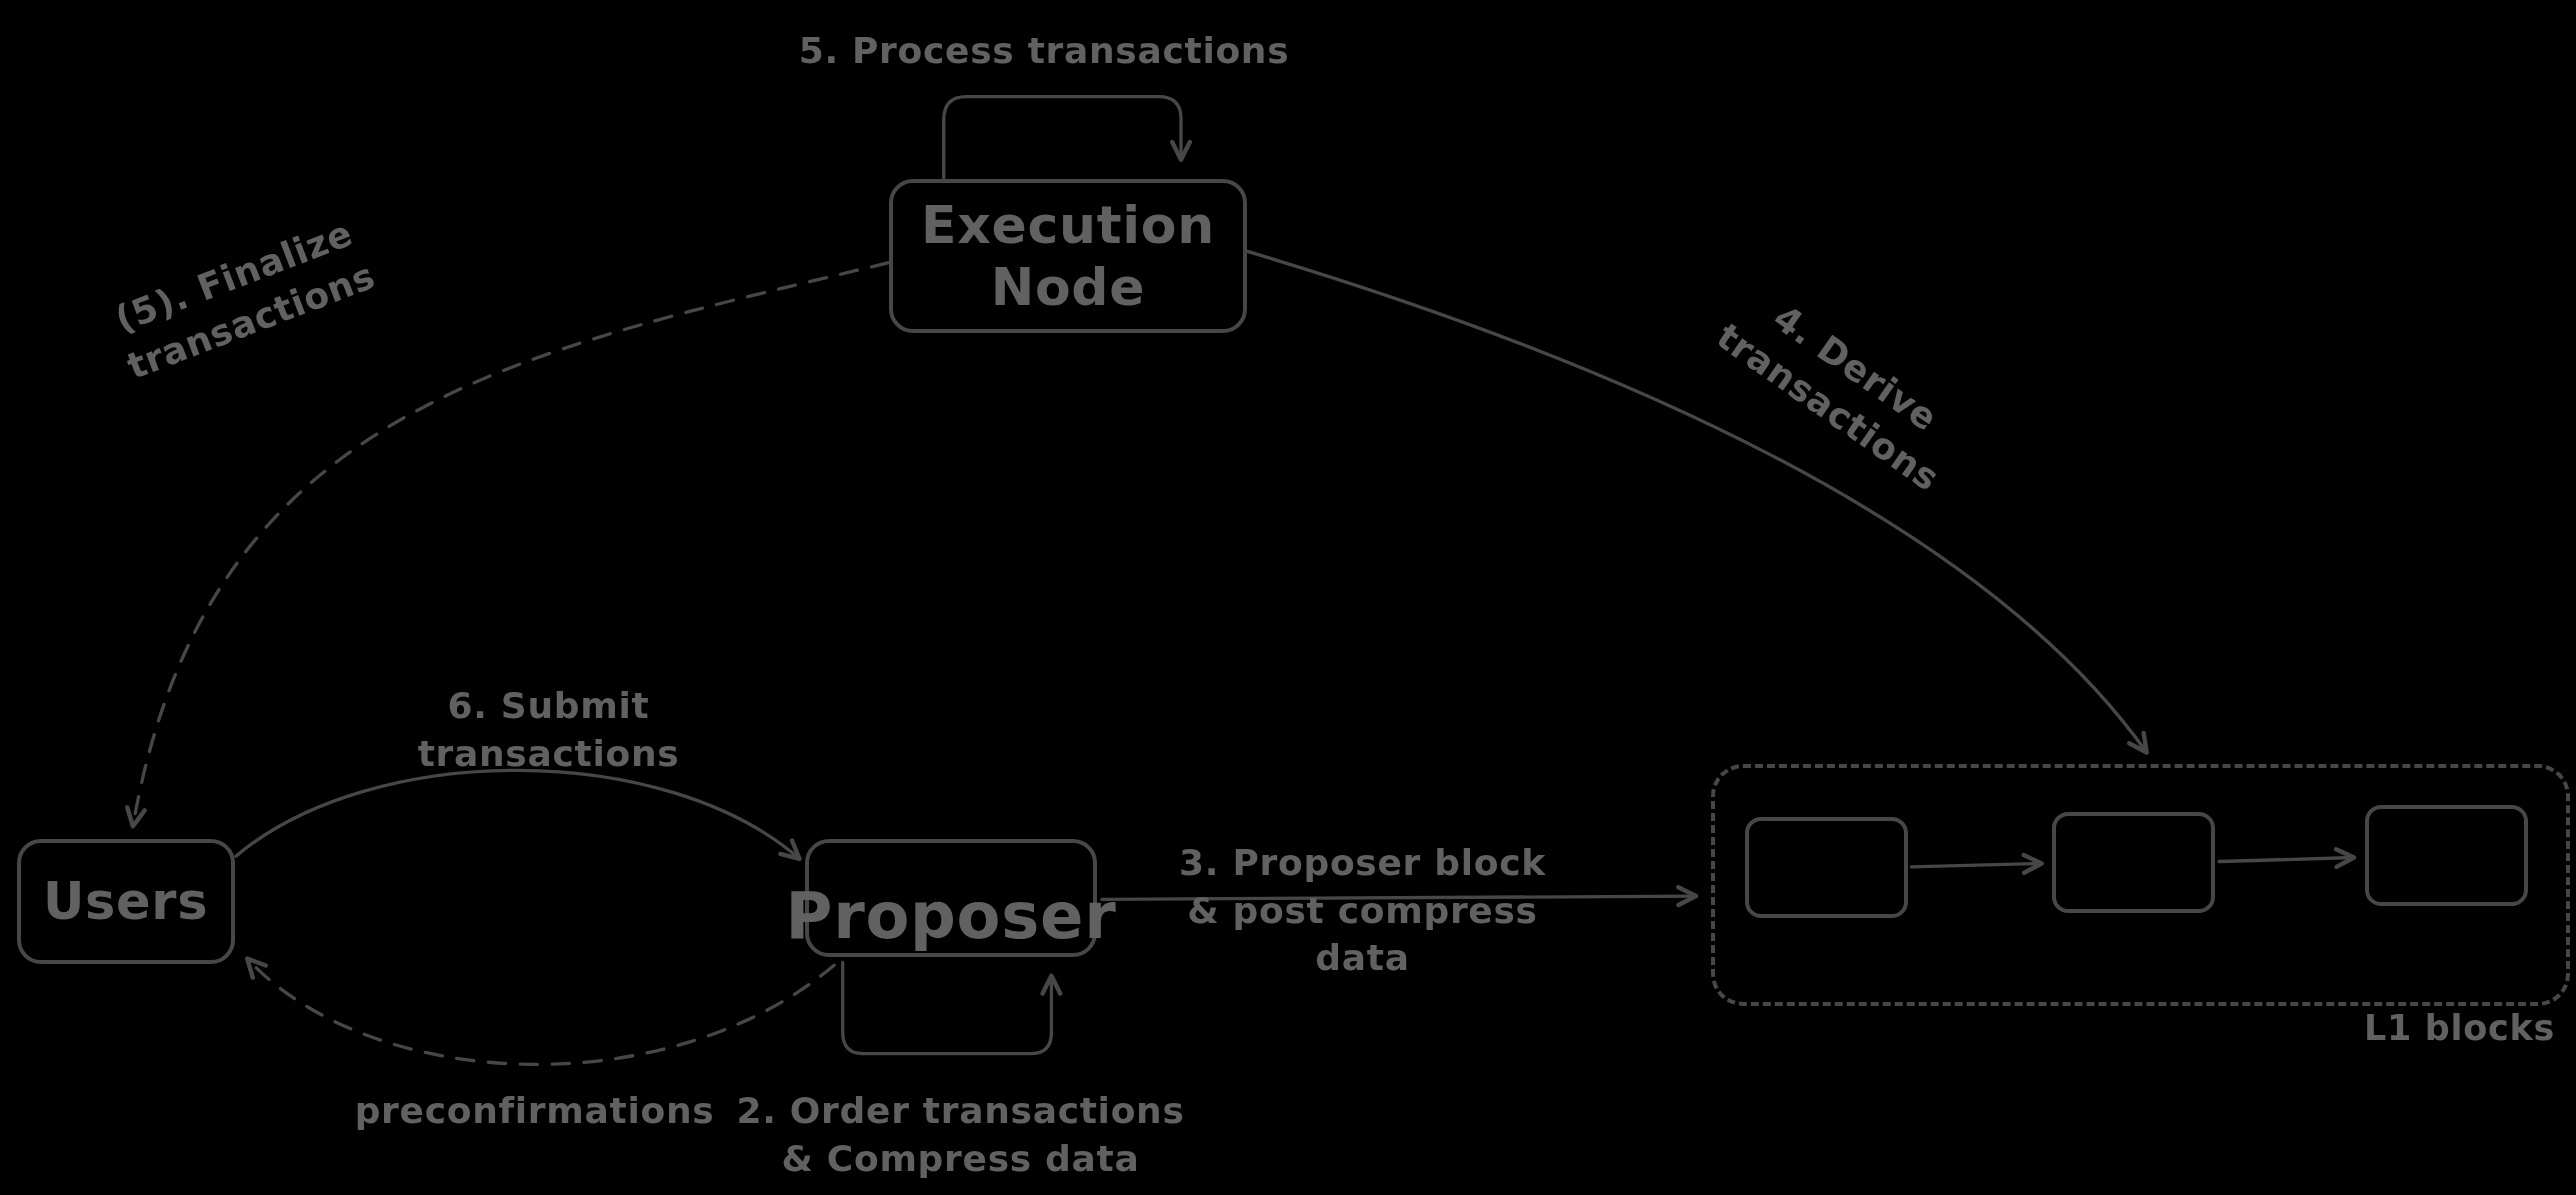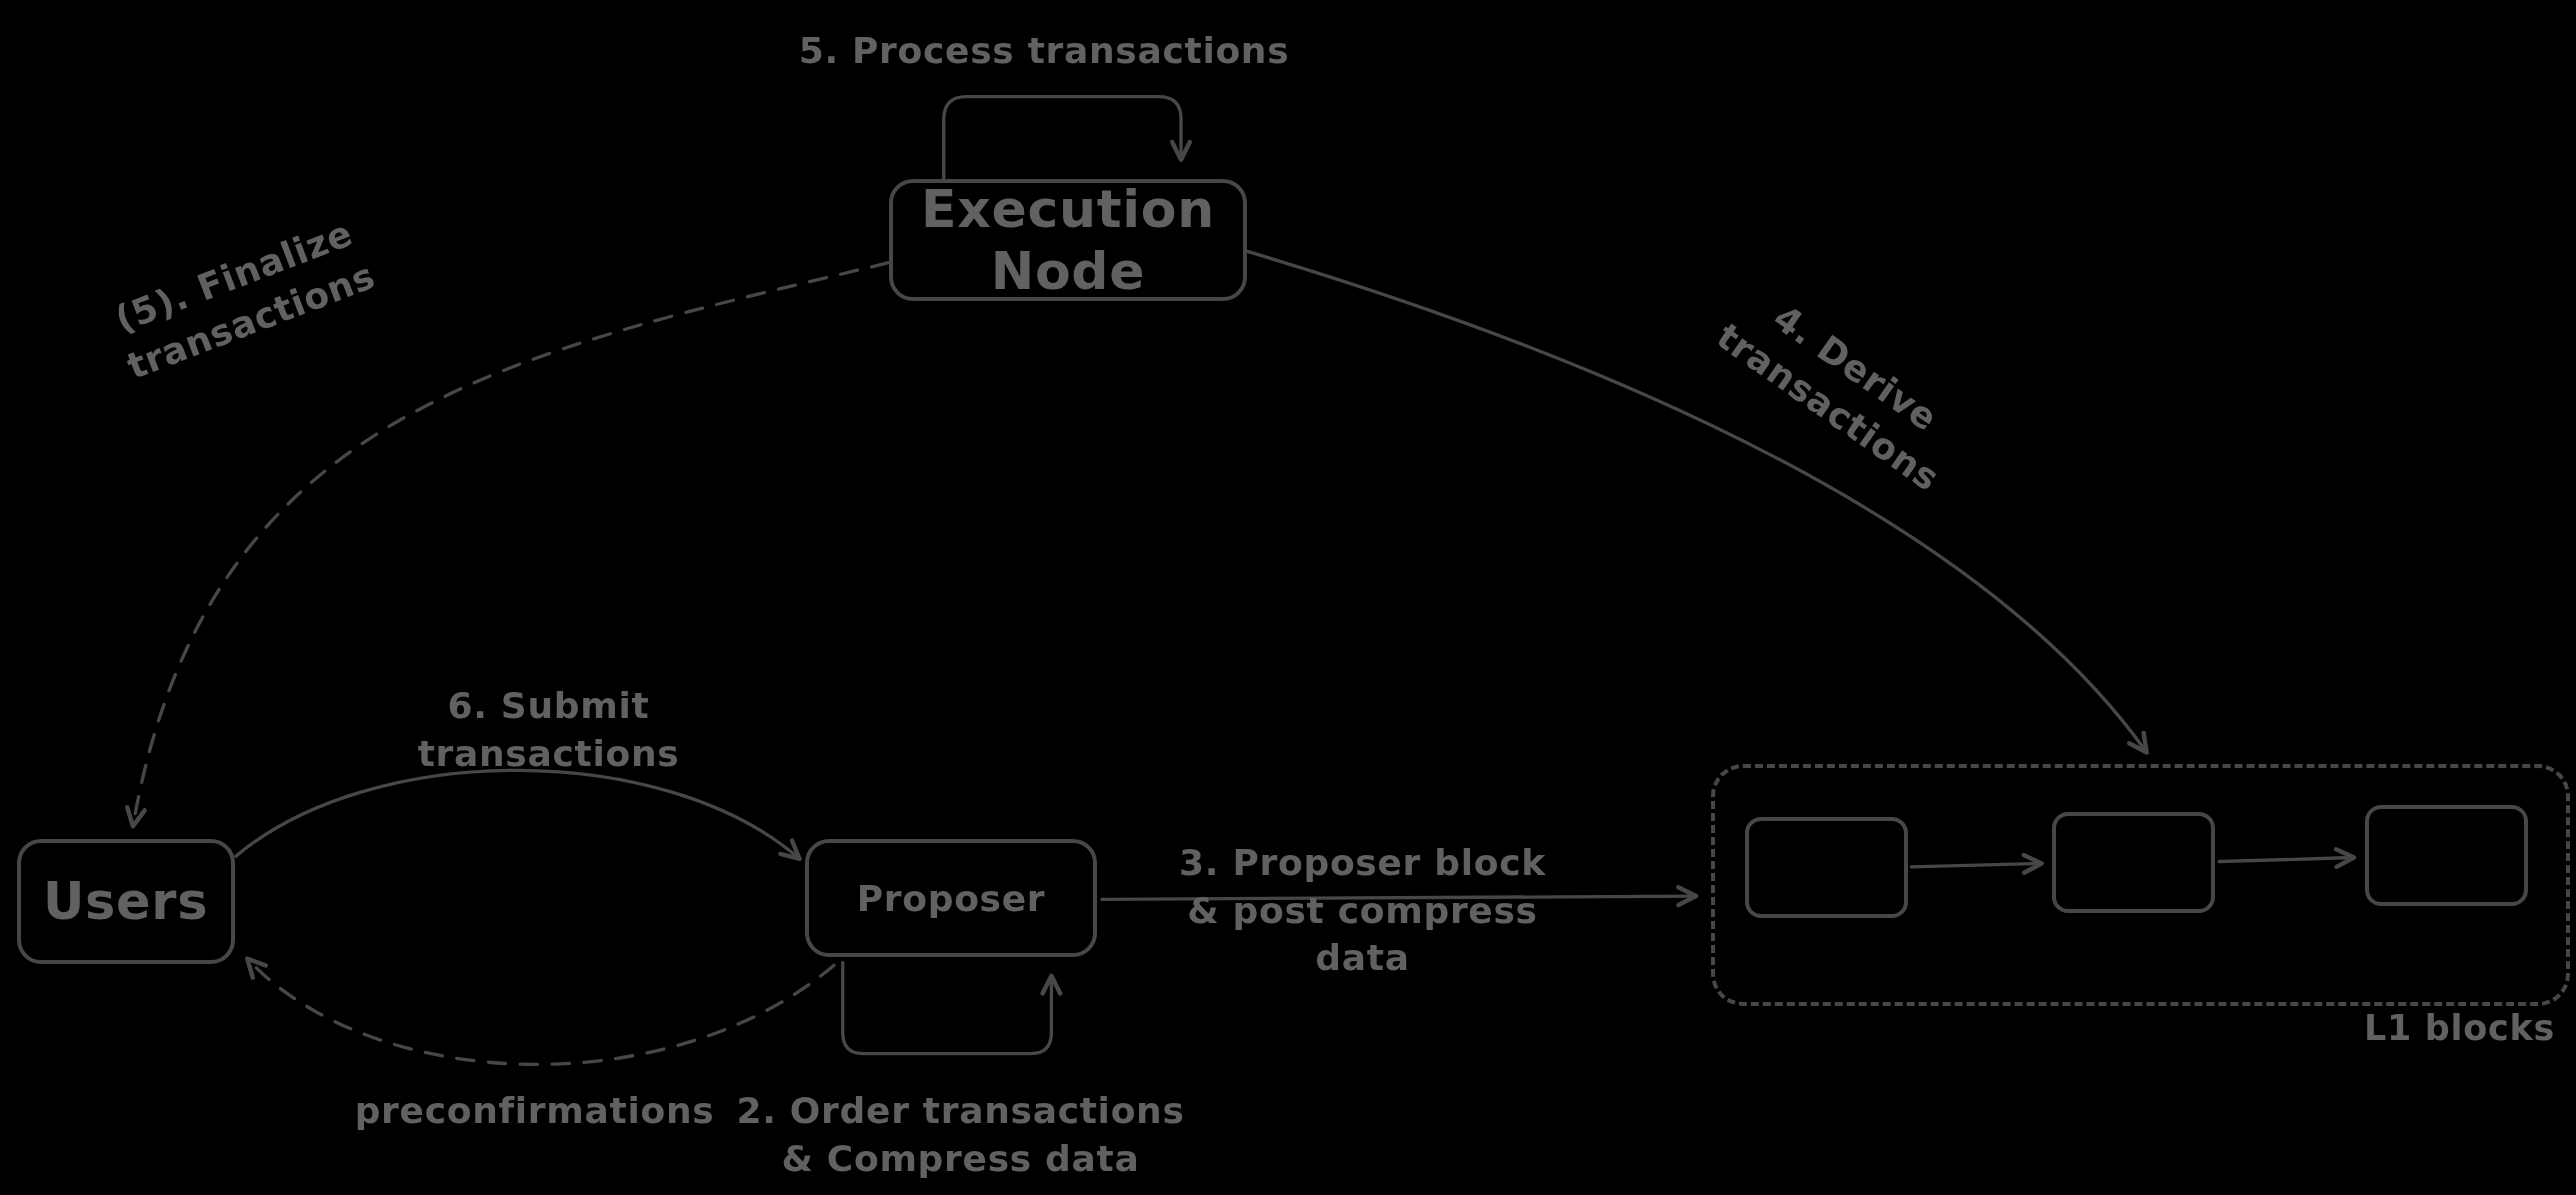--- a/index.html
+++ b/index.html
@@ -49,23 +49,23 @@
     background: var(--bg);
     display: flex;
     flex-direction: column;
     align-items: center;
     justify-content: center;
     color: var(--text);
     font-weight: bold;
     letter-spacing: 0.7px;
     text-align: center;
   }
-  .node-execution { left: 889px; top: 179px; width: 358px; height: 122px; font-size: 52px; line-height: 1.2; }
+  .node-execution { left: 889px; top: 179px; width: 358px; height: 154px; font-size: 52px; line-height: 1.2; }
   .node-users     { left: 16.6px;  top: 839px; width: 218px; height: 125px; font-size: 51px; }
-  .node-proposer  { left: 805px; top: 839px; width: 292px; height: 118px; font-size: 36px; }
+  .node-proposer  { left: 805px; top: 839px; width: 292px; height: 118px; font-size: 64px; justify-content: flex-end; }
   .l1-container {
     position: absolute;
     left: 1711px; top: 764px; width: 859px; height: 242px;
     border: 4px dashed var(--stroke);
     border-radius: 32px;
     background: transparent;
   }
   .l1-box {
     position: absolute;
     border: 4px solid var(--stroke);

